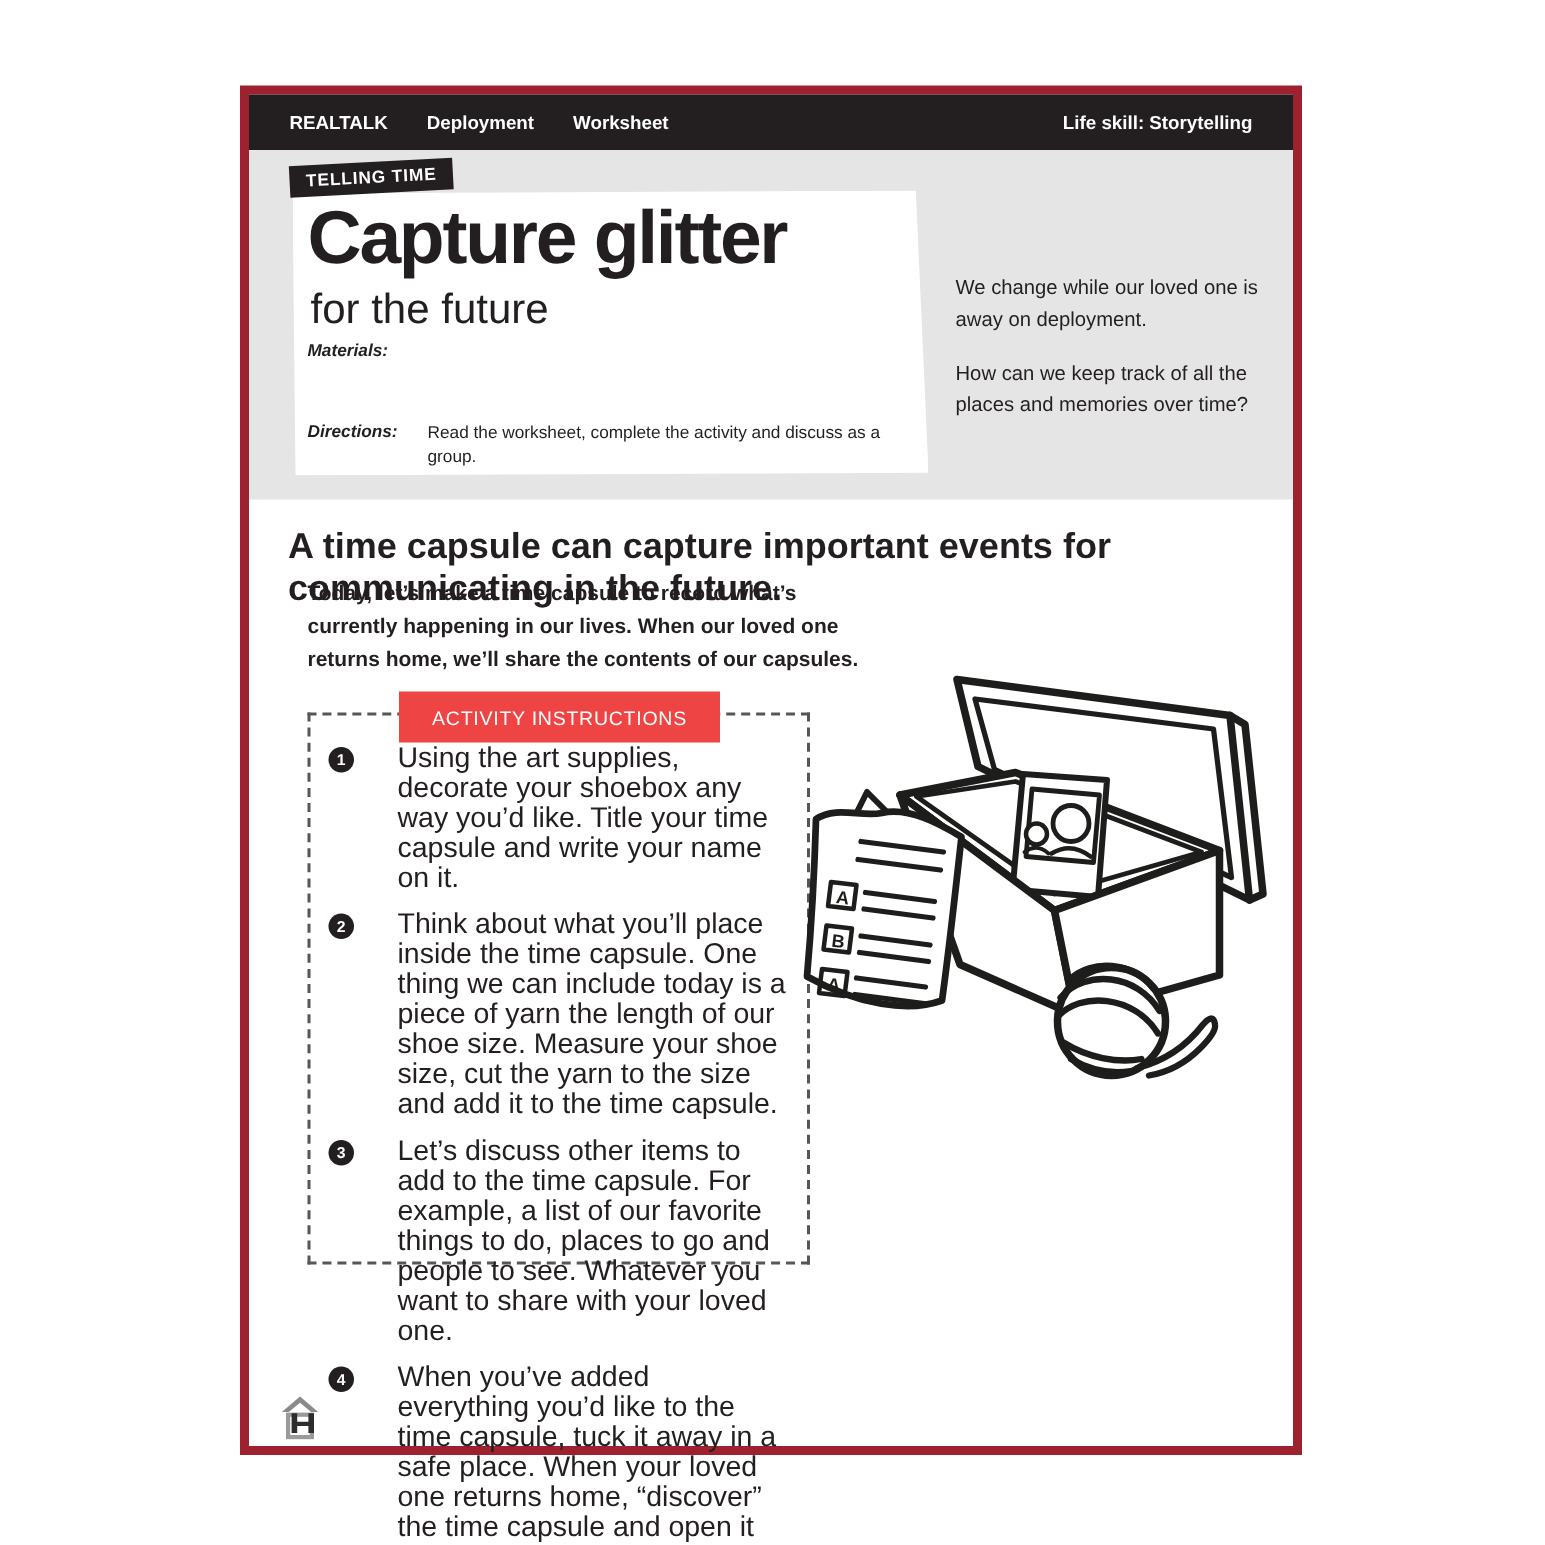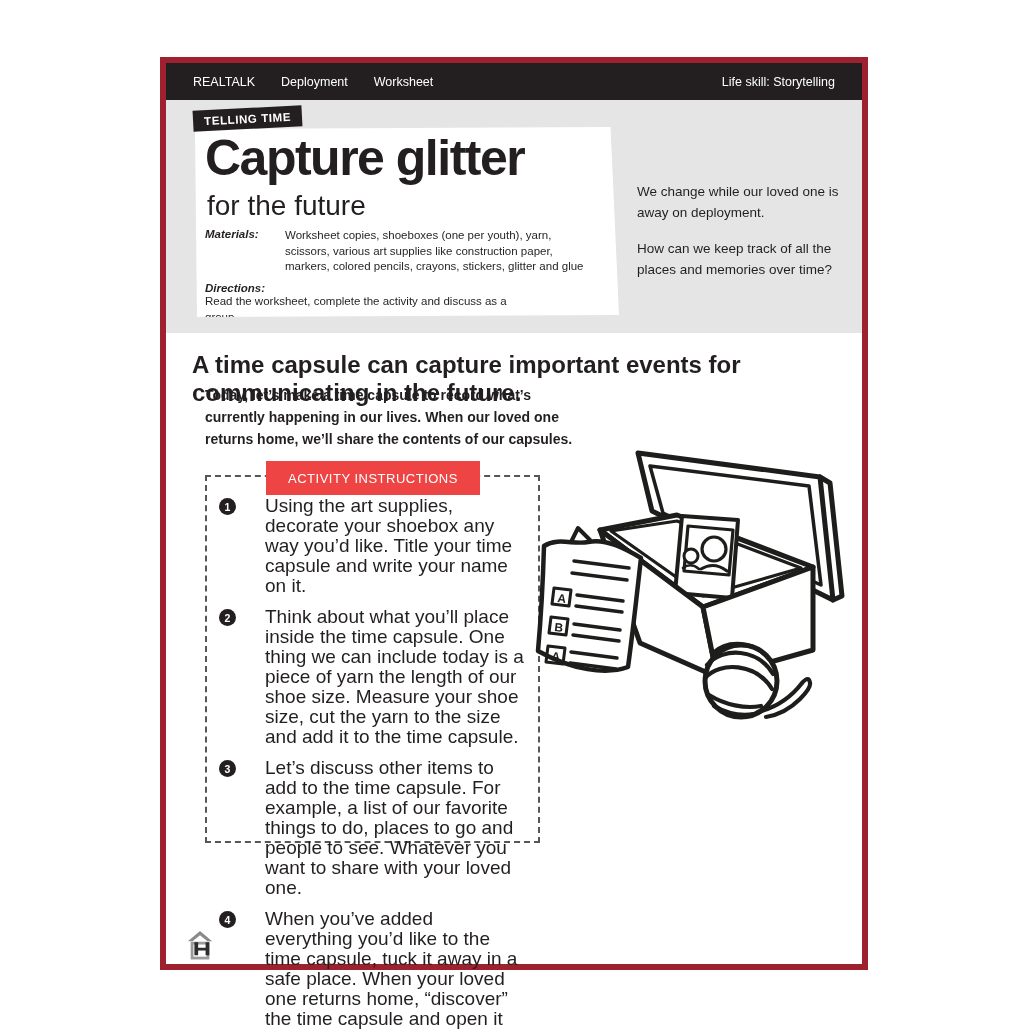--- a/index.html
+++ b/index.html
@@ -9,21 +9,21 @@
     font-family:"Liberation Sans", sans-serif; color:#231f20;
     -webkit-font-smoothing:antialiased;
   }
   .frame {
     position:absolute; left:160px; top:57px; width:708px; height:913px;
     border:6px solid #9e2130; background:#ffffff;
   }
   .topbar {
     position:absolute; left:0; top:0; width:696px; height:37px; background:#231f20;
     color:#fff; display:flex; align-items:center; justify-content:space-between;
-    padding:0 27px; font-size:12.5px; font-weight:normal;
+    padding:0 27px; font-size:12.5px; font-weight:bold;
   }
   .topbar-left { display:flex; gap:26px; align-items:center; }
   .graybg { position:absolute; left:0; top:37px; width:696px; height:233px; background:#e6e5e5; }
   .herobox {
     position:absolute; left:29px; top:64px; width:424px; height:190px; background:#ffffff;
     clip-path:polygon(0 2px, 98% 0, 100% 99%, 2px 100%);
   }
   .badge {
     position:absolute; left:27px; top:45px; background:#231f20; color:#fff;
     font-size:11.5px; font-weight:bold; letter-spacing:.6px; padding:5px 11px 4px;
@@ -31,21 +31,21 @@
   }
   .title {
     position:absolute; left:10px; top:2px; font-size:50px; font-weight:800;
     letter-spacing:-1.5px; color:#231f20; white-space:nowrap;
   }
   .subtitle { position:absolute; left:12px; top:63px; font-size:28px; font-weight:400; }
   .specrow { position:absolute; left:10px; display:flex; }
   .specrow .lbl { width:80px; font-size:11.5px; font-weight:bold; font-style:italic; }
   .specrow .val { width:308px; font-size:11.5px; line-height:15.5px; }
   .row-materials { top:101px; }
-  .row-directions { top:155px;flex-direction:column; }
+  .row-directions { top:155px; }
   .aside { position:absolute; left:471px; top:118px; width:228px; font-size:13.5px; line-height:21px; }
   .aside p { margin:0 0 15px; }
   .headline { position:absolute; left:26px; top:288px; width:655px; font-size:24px; font-weight:bold; }
   .intro { position:absolute; left:39px; top:321px; width:375px; font-size:14px; line-height:22px;font-weight:bold; }
   .dashedbox { position:absolute; left:39px; top:412px; width:335px; height:368px; border:2px dashed #55565a; }
   .activitybar {
     position:absolute; left:100px; top:398px; width:214px; height:34px; background:#ef4444;
     color:#fff; display:flex; align-items:center; justify-content:center;
     font-size:13px; font-weight:normal; letter-spacing:.5px; z-index:2;
   }
@@ -76,21 +76,20 @@
 
   <div class="graybg"></div>
 
   <div class="badge">TELLING TIME</div>
 
   <div class="herobox">
     <div class="title">Capture glitter</div>
     <div class="subtitle">for the future</div>
     <div class="specrow row-materials">
       <div class="lbl">Materials:</div>
-      <div class="val">Worksheet copies, shoeboxes (one per youth), yarn, scissors, various art supplies like construction paper, markers, colored pencils, crayons, stickers, glitter and glue</div>
     </div>
     <div class="specrow row-directions">
       <div class="lbl">Directions:</div>
       <div class="val">Read the worksheet, complete the activity and discuss as a group.</div>
     </div>
   </div>
 
   <div class="aside">
     <p>We change while our loved one is away on deployment.</p>
     <p>How can we keep track of all the places and memories over time?</p>

